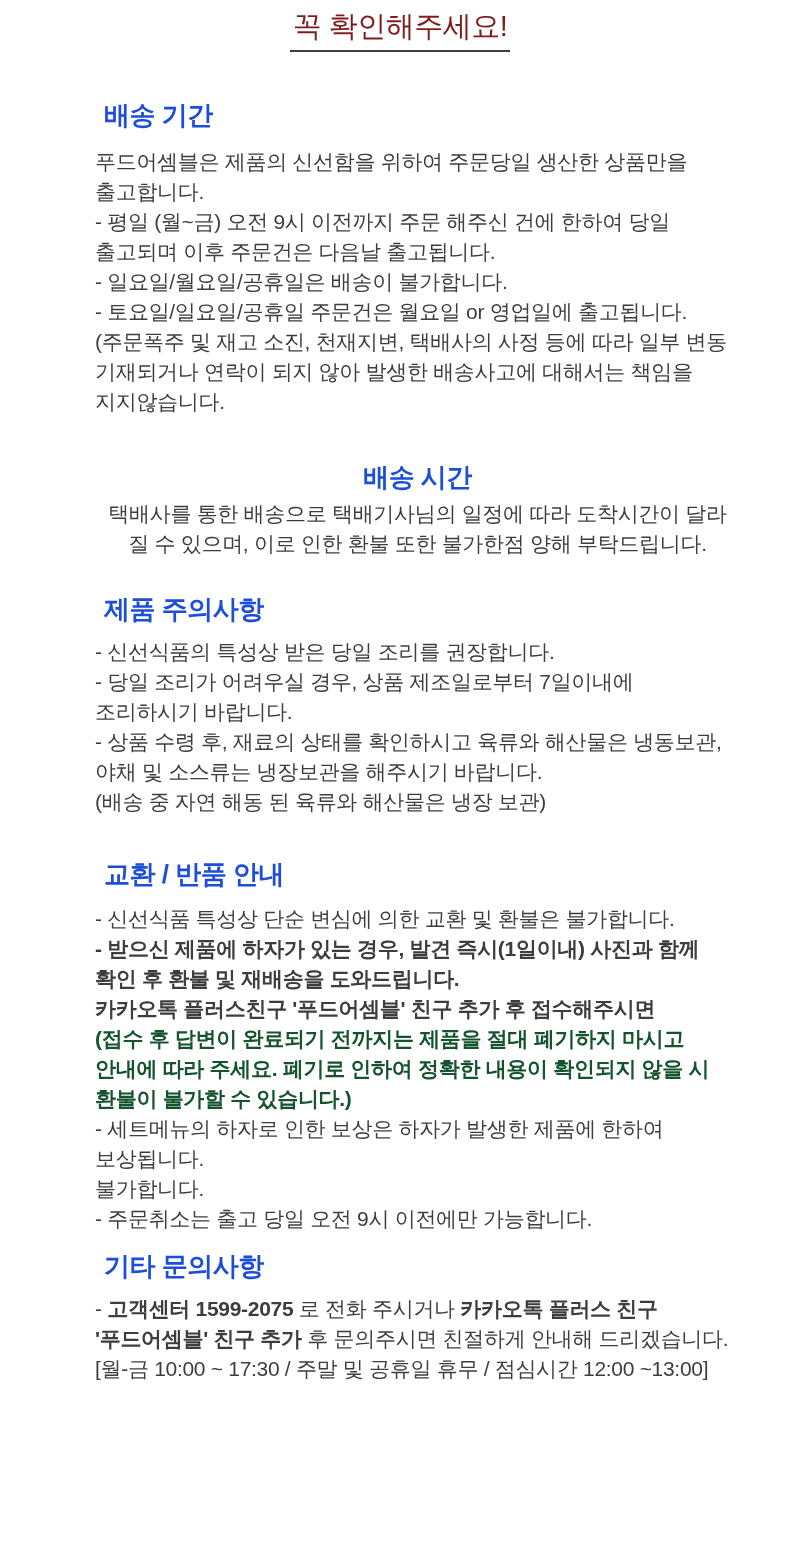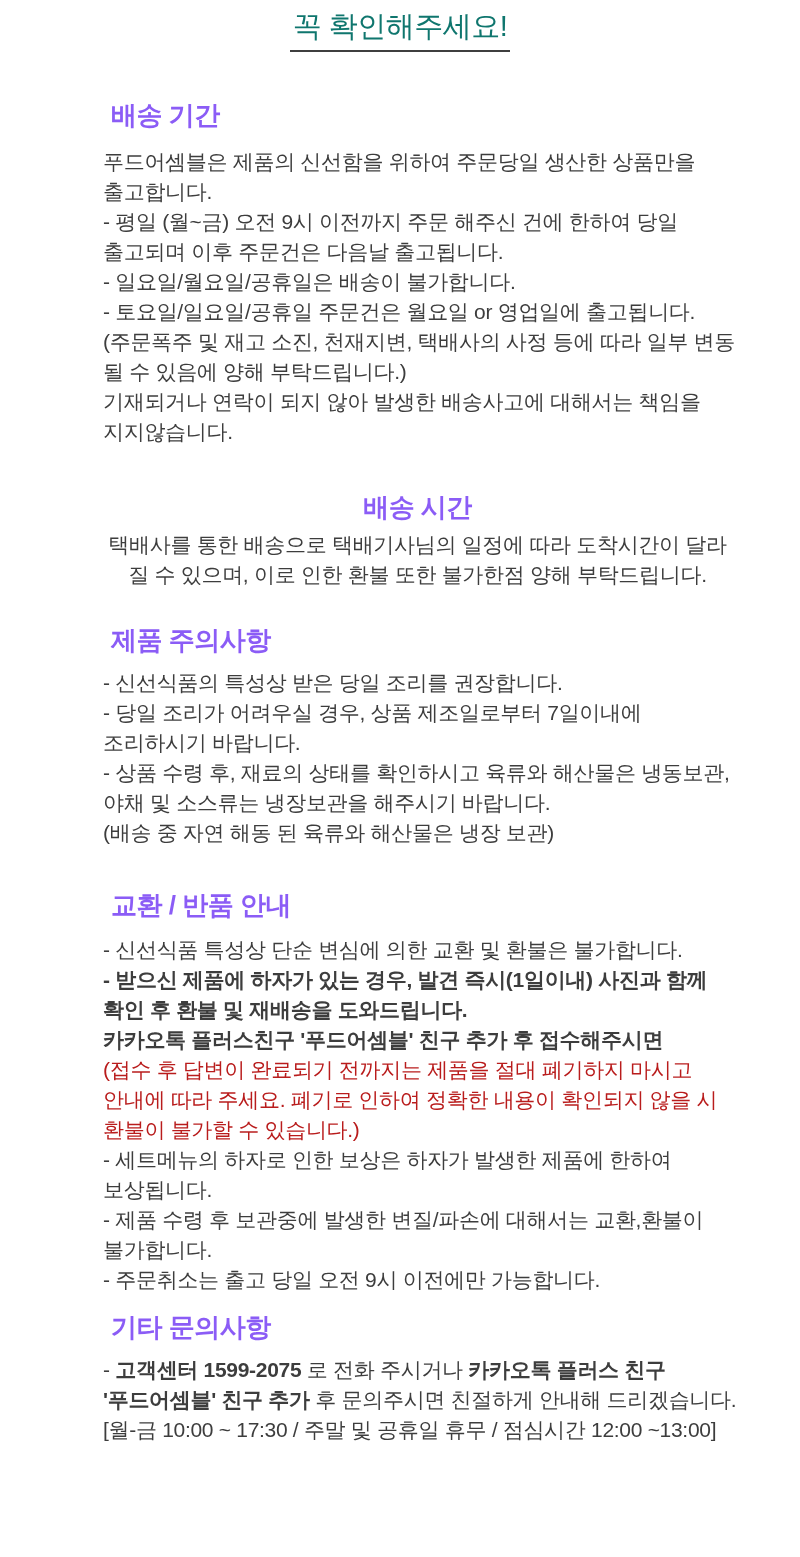--- a/index.html
+++ b/index.html
@@ -20,48 +20,48 @@
     box-sizing: border-box;
   }
   .title-row {
     padding-top: 8px;
     text-align: center;
   }
   .title {
     display: inline-block;
     font-size: 29px;
     line-height: 36px;
-    color: #0f766e;
+    color: #7f1d1d;
     padding: 0 3px 6px 3px;
     border-bottom: 2px solid #3f3f3f;
     letter-spacing: -0.5px;
   }
   .content {
     padding: 0 60px 0 95px;
   }
   .sec h2 {
     font-size: 26px;
     line-height: 30px;
     font-weight: 700;
-    color: #8b5cf6;
-    margin: 16px;
+    color: #1d4ed8;
+    margin: 9px;
     letter-spacing: -0.5px;
     white-space: nowrap;
   }
-  .sec .body { margin: 8px; }
+  .sec .body { margin: 0; }
   .ln {
     font-size: 21px;
     line-height: 30px;
     color: #3d3d3d;
     margin: 0;
     white-space: nowrap;
     letter-spacing: -0.3px;
   }
   .ln.b, .seg-b { font-weight: 700; }
-  .ln.red { color: #b91c1c; font-weight: 400; }
+  .ln.red { color: #14532d; font-weight: 700; }
   
   .sec-1 { margin-top: 48px; }  .sec-1 h2 { margin-bottom: 17px; }
   .sec-2 { margin-top: 45px; text-align: center; }  .sec-2 h2 { margin-bottom: 7px; }
   .sec-3 { margin-top: 35px; }  .sec-3 h2 { margin-bottom: 13px; }
   .sec-4 { margin-top: 42px; }  .sec-4 h2 { margin-bottom: 15px; }
   .sec-5 { margin-top: 17px; }  .sec-5 h2 { margin-bottom: 13px; }
 </style>
 </head>
 <body>
 
@@ -76,21 +76,20 @@
     <section class="sec sec-1">
       <h2>배송 기간</h2>
       <div class="body">
         <p class="ln">푸드어셈블은 제품의 신선함을 위하여 주문당일 생산한 상품만을</p>
         <p class="ln">출고합니다.</p>
         <p class="ln">- 평일 (월~금) 오전 9시 이전까지 주문 해주신 건에 한하여 당일</p>
         <p class="ln">출고되며 이후 주문건은 다음날 출고됩니다.</p>
         <p class="ln">- 일요일/월요일/공휴일은 배송이 불가합니다.</p>
         <p class="ln">- 토요일/일요일/공휴일 주문건은 월요일 or 영업일에 출고됩니다.</p>
         <p class="ln">(주문폭주 및 재고 소진, 천재지변, 택배사의 사정 등에 따라 일부 변동</p>
-        <p class="ln">될 수 있음에 양해 부탁드립니다.)</p>
         <p class="ln">기재되거나 연락이 되지 않아 발생한 배송사고에 대해서는 책임을</p>
         <p class="ln">지지않습니다.</p>
       </div>
     </section>
 
     <section class="sec sec-2">
       <h2>배송 시간</h2>
       <div class="body">
         <p class="ln">택배사를 통한 배송으로 택배기사님의 일정에 따라 도착시간이 달라</p>
         <p class="ln">질 수 있으며, 이로 인한 환불 또한 불가한점 양해 부탁드립니다.</p>
@@ -114,21 +113,20 @@
       <div class="body">
         <p class="ln">- 신선식품 특성상 단순 변심에 의한 교환 및 환불은 불가합니다.</p>
         <p class="ln b">- 받으신 제품에 하자가 있는 경우, 발견 즉시(1일이내) 사진과 함께</p>
         <p class="ln b">확인 후 환불 및 재배송을 도와드립니다.</p>
         <p class="ln b">카카오톡 플러스친구 '푸드어셈블' 친구 추가 후 접수해주시면</p>
         <p class="ln red">(접수 후 답변이 완료되기 전까지는 제품을 절대 폐기하지 마시고</p>
         <p class="ln red">안내에 따라 주세요. 폐기로 인하여 정확한 내용이 확인되지 않을 시</p>
         <p class="ln red">환불이 불가할 수 있습니다.)</p>
         <p class="ln">- 세트메뉴의 하자로 인한 보상은 하자가 발생한 제품에 한하여</p>
         <p class="ln">보상됩니다.</p>
-        <p class="ln">- 제품 수령 후 보관중에 발생한 변질/파손에 대해서는 교환,환불이</p>
         <p class="ln">불가합니다.</p>
         <p class="ln">- 주문취소는 출고 당일 오전 9시 이전에만 가능합니다.</p>
       </div>
     </section>
 
     <section class="sec sec-5">
       <h2>기타 문의사항</h2>
       <div class="body">
         <p class="ln"><span>- </span><span class="seg-b">고객센터 1599-2075</span><span> 로 전화 주시거나 </span><span class="seg-b">카카오톡 플러스 친구</span></p>
         <p class="ln"><span class="seg-b">'푸드어셈블' 친구 추가</span><span> 후 문의주시면 친절하게 안내해 드리겠습니다.</span></p>

